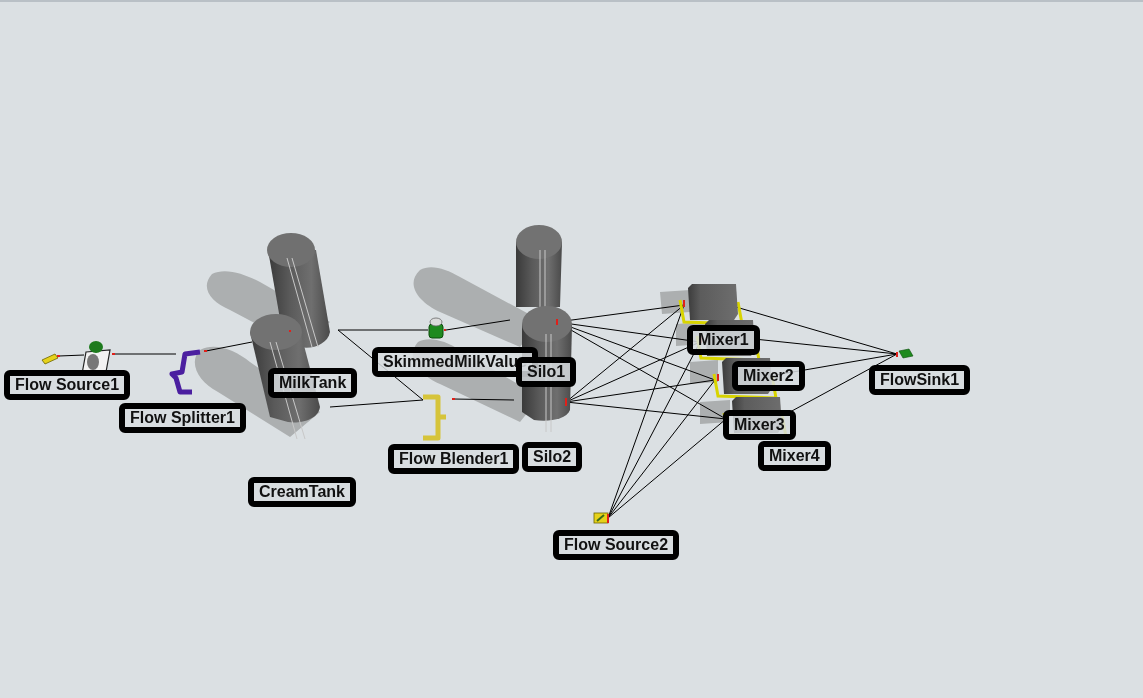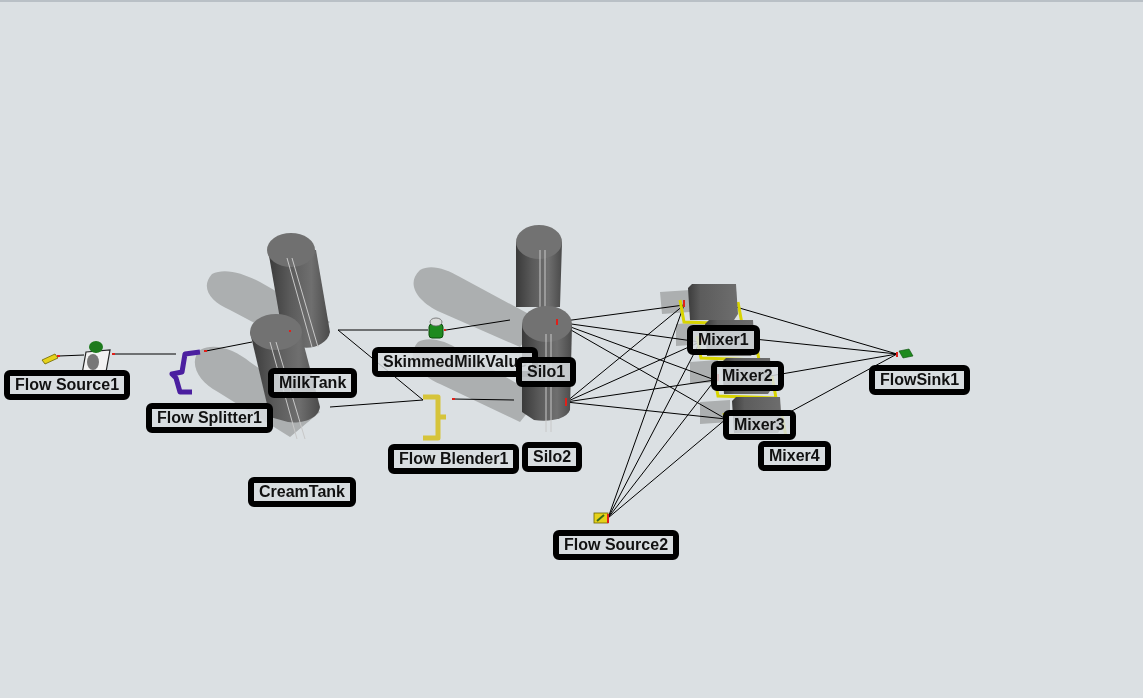--- a/index.html
+++ b/index.html
@@ -149,26 +149,26 @@
     </g>
 
     <g>
       <rect x="594" y="511" width="14" height="10" fill="#e6d21a" stroke="#6b6400" stroke-width="0.8"></rect>
       <path d="M597,519 L604,513" stroke="#3a6b1a" stroke-width="2"></path>
       <rect x="607" y="512" width="2" height="9" fill="#e0201a"></rect>
     </g>
   </svg>
 
   <div class="label" style="left:4px;top:368px">Flow Source1</div>
-  <div class="label" style="left:146px;top:401px">Flow Splitter1</div>
+  <div class="label" style="left:119px;top:401px">Flow Splitter1</div>
   <div class="label" style="left:268px;top:366px">MilkTank</div>
   <div class="label" style="left:248px;top:475px">CreamTank</div>
   <div class="label" style="left:372px;top:345px">SkimmedMilkValue</div>
   <div class="label" style="left:388px;top:442px">Flow Blender1</div>
   <div class="label" style="left:516px;top:355px">Silo1</div>
   <div class="label" style="left:522px;top:440px">Silo2</div>
   <div class="label" style="left:687px;top:323px">Mixer1</div>
-  <div class="label" style="left:711px;top:359px">Mixer2</div>
+  <div class="label" style="left:732px;top:359px">Mixer2</div>
   <div class="label" style="left:723px;top:408px">Mixer3</div>
   <div class="label" style="left:758px;top:439px">Mixer4</div>
   <div class="label" style="left:869px;top:363px">FlowSink1</div>
   <div class="label" style="left:553px;top:528px">Flow Source2</div>
 </div>
 
 </body></html>

